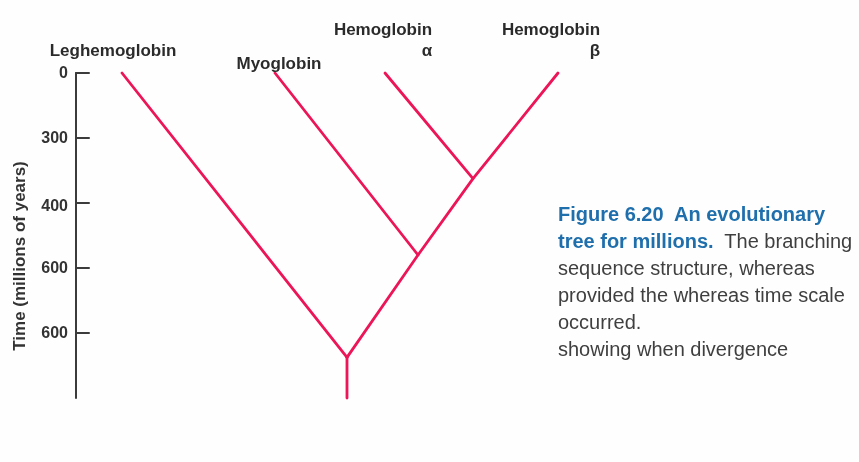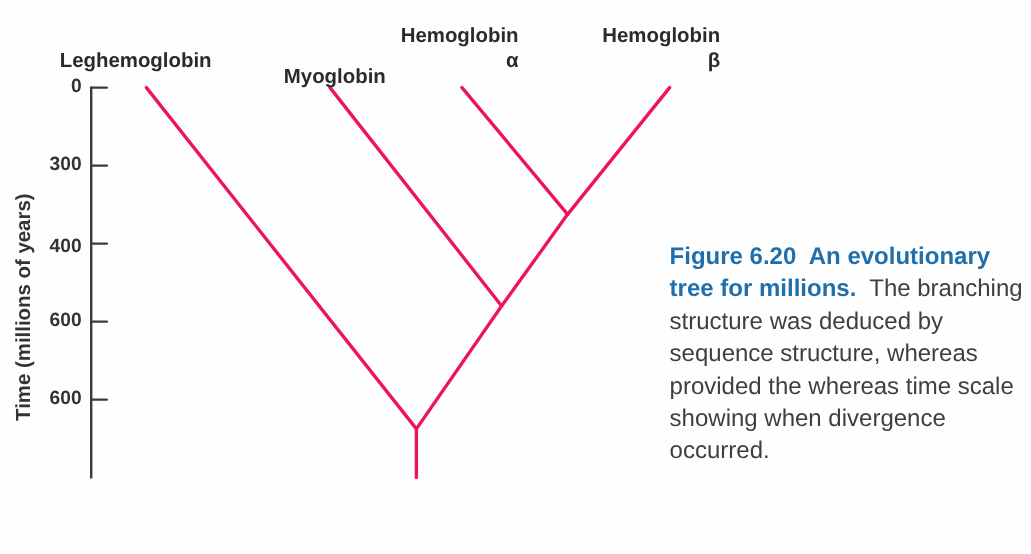--- a/index.html
+++ b/index.html
@@ -67,19 +67,18 @@
       <div class="tick-label" style="left: 24px; top: 63px;">0</div>
       <div class="tick-label" style="left: 24px; top: 128px;">300</div>
       <div class="tick-label" style="left: 24px; top: 196px;">400</div>
       <div class="tick-label" style="left: 24px; top: 258px;">600</div>
       <div class="tick-label" style="left: 24px; top: 323px;">600</div>
     </div>
   <div id="y-axis-label">Time (millions of years)</div>
   <div id="caption">
       <div class="cap-line"><span class="cap-blue">Figure 6.20  An evolutionary</span></div>
       <div class="cap-line"><span class="cap-blue">tree for millions.</span><span class="cap-dark">  The branching</span></div>
-      <div class="cap-line"><span class="cap-dark">structure was deduced by</span></div>
       <div class="cap-line"><span class="cap-dark">sequence structure, whereas</span></div>
       <div class="cap-line"><span class="cap-dark">provided the whereas time scale</span></div>
+      <div class="cap-line"><span class="cap-dark">occurred.</span></div>
       <div class="cap-line"><span class="cap-dark">showing when divergence</span></div>
-      <div class="cap-line"><span class="cap-dark">occurred.</span></div>
     </div>
 </div>
 
 </body></html>

